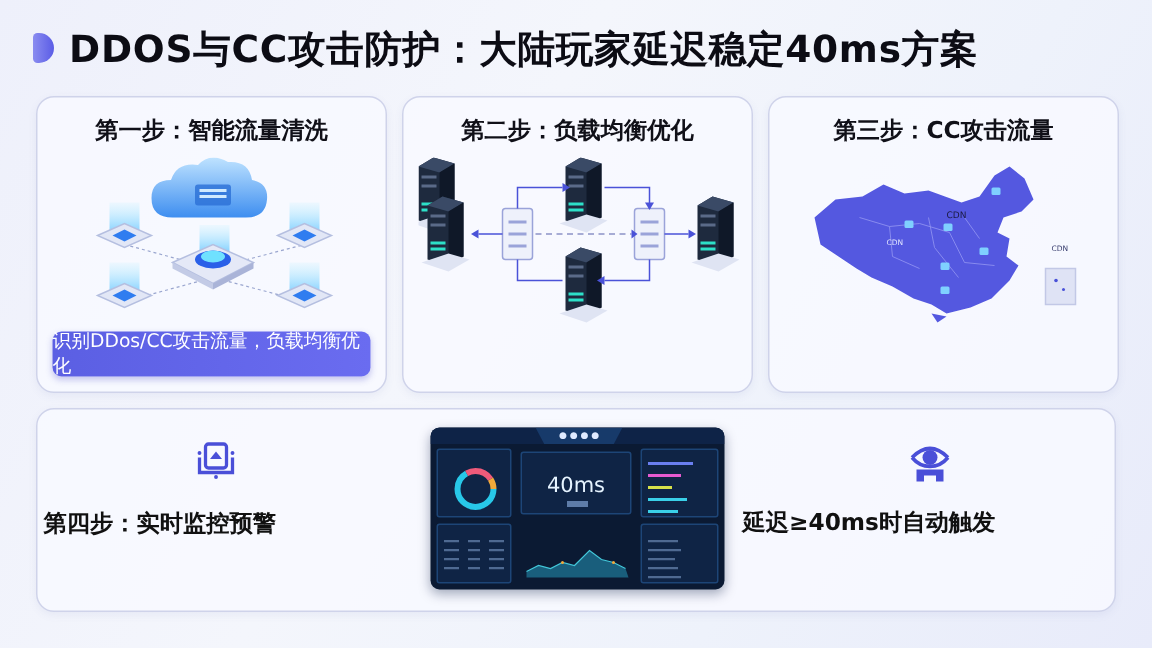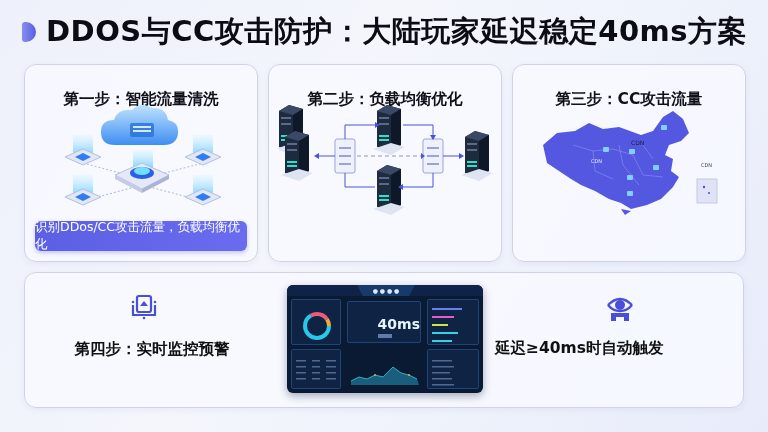--- a/index.html
+++ b/index.html
@@ -13,62 +13,62 @@
   .title-row {
     position: absolute; left: 22px; top: 14px; height: 36px;
     display: flex; align-items: center; gap: 10px;
   }
   .title-mark {
     width: 14px; height: 20px;
     background: linear-gradient(90deg, #8a8cf0, #5a5ce6);
     border-radius: 3px 10px 10px 3px;
   }
   .title-text {
-    font-weight: bold; font-size: 29px; letter-spacing: 0.5px; color: #0c0c14;
+    font-weight: bold; font-size: 25px; letter-spacing: 0.5px; color: #0c0c14;
   }
   .card {
     position: absolute;
     background: rgba(248,249,255,0.85);
     border: 1px solid #cfd3ea;
     border-radius: 12px;
     box-shadow: 0 2px 6px rgba(90,100,170,0.08);
   }
   .card.top { top: 64px; width: 234px; height: 198px; }
   .card-title {
-    position: absolute; left: 0; right: 0; top: 24px;
+    position: absolute; left: 0; right: 0; top: 12px;
     text-align: center; font-weight: bold; font-size: 15.5px; color: #101018;
   }
   .pill {
     position: absolute; left: 10px; right: 10px; bottom: 10px; height: 30px;
     background: linear-gradient(90deg, #5b5fe3, #6a6cf0);
     border-radius: 6px;
     color: #fff; font-size: 12.5px;
     display: flex; align-items: center; justify-content: center;
     box-shadow: 0 2px 4px rgba(80,80,200,0.3);
   }
   .illus { position: absolute; left: 10px; right: 10px; top: 40px; height: 112px; }
   .bottom { top: 272px; left: 24px; width: 720px; height: 136px; }
   .step4 { position: absolute; left: 0; width: 250px; top: 0; height: 136px; }
   .step4-icon { position: absolute; left: 104px; top: 20px; width: 30px; height: 30px; }
-  .step4-text { position: absolute; left: 0; right: 0; top: 66px; text-align: center; font-size: 15.5px; font-weight: bold; padding-left: 4px; }
+  .step4-text { position: absolute; left: 0; right: 0; top: 66px; text-align: left; font-size: 15.5px; font-weight: bold; padding-left: 4px; }
   .trigger { position: absolute; left: 470px; width: 250px; top: 0; height: 136px; }
   .trigger-icon { position: absolute; left: 108px; top: 18px; width: 34px; height: 34px; }
   .trigger-text { position: absolute; left: 0; right: 0; top: 64px; text-align: left; font-size: 15.5px; font-weight: bold; line-height: 22px; }
   .dash {
     position: absolute; left: 262px; top: 12px; width: 196px; height: 108px;
     background: #0b1a33; border-radius: 6px; overflow: hidden;
     box-shadow: 0 3px 8px rgba(0,20,60,0.35);
   }
   .dash-title {
     position: absolute; left: 70px; top: 0; width: 58px; height: 11px;
     background: #173a6a; color: #dfeaff; font-size: 6px; text-align: center; line-height: 11px;
     clip-path: polygon(0 0,100% 0,90% 100%,10% 100%);
   }
   .dpanel { position: absolute; background: #0f2445; border: 1px solid #1d4577; border-radius: 2px; }
-  .big-val { position: absolute; left: 0; right: 0; top: 14px; text-align: right; color: #e6f4ff; font-size: 14px; font-weight: bold; }
+  .big-val { position: absolute; left: 0; right: 0; top: 14px; text-align: center; color: #e6f4ff; font-size: 14px; font-weight: normal; }
   .big-sub { position: absolute; left: 26px; top: 32px; width: 14px; height: 4px; background: #5e7ca8; }
 </style>
 </head>
 <body>
 
 <div class="title-row">
   <div class="title-mark"></div>
   <div class="title-text">DDOS与CC攻击防护：大陆玩家延迟稳定40ms方案</div>
 </div>
 

